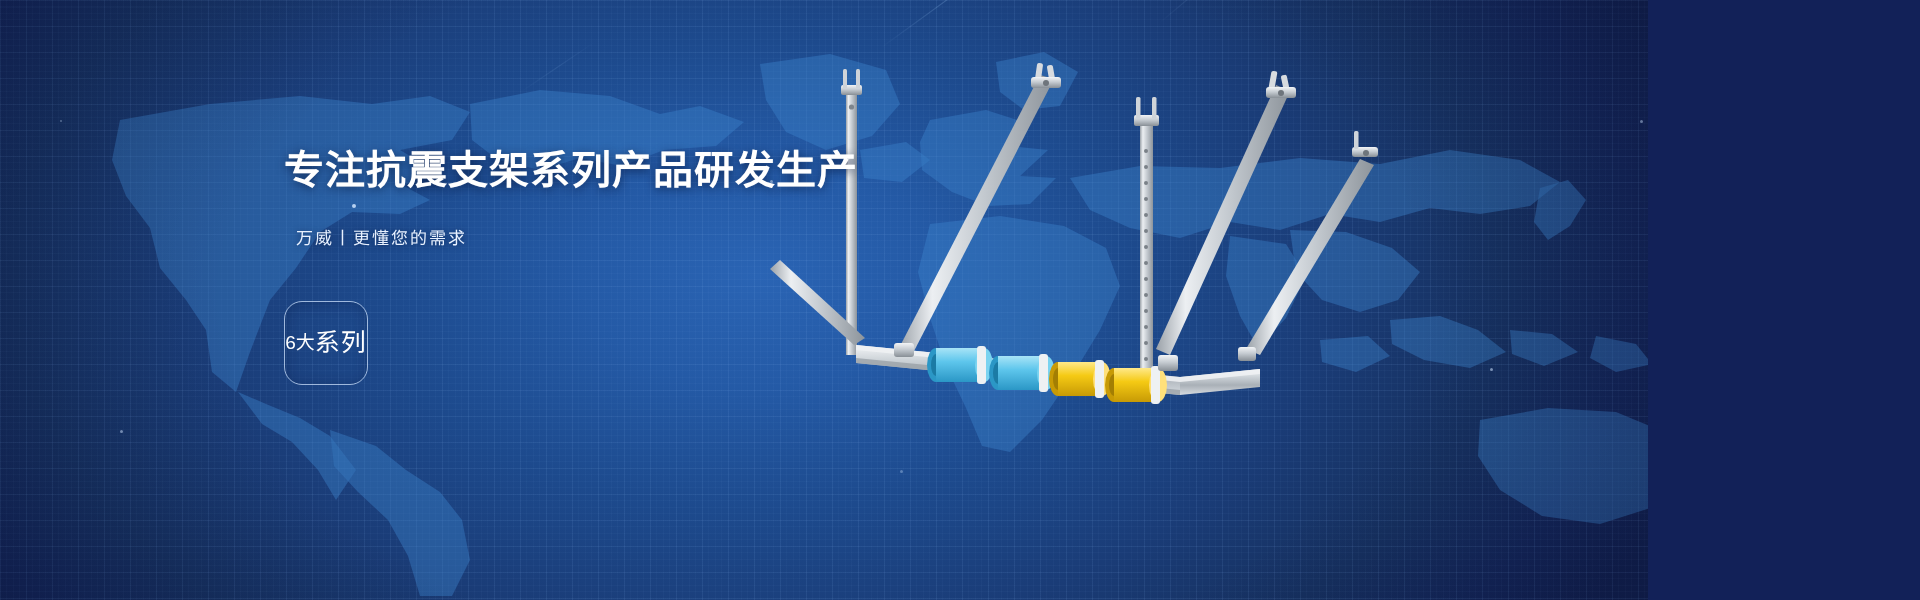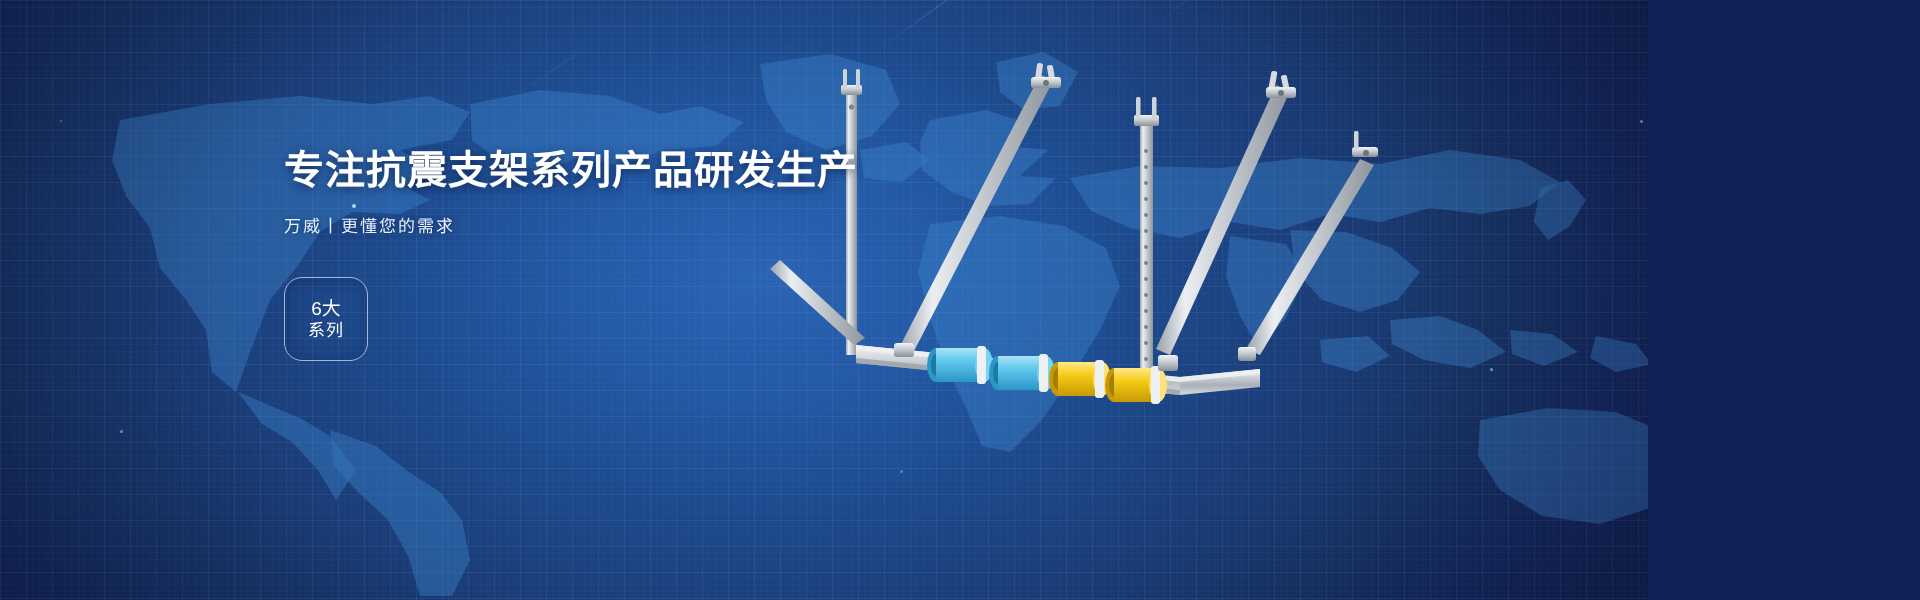--- a/index.html
+++ b/index.html
@@ -64,43 +64,43 @@
     margin:0;
     font-size:40px;
     line-height:1;
     font-weight:bold;
     letter-spacing:1px;
     color:#ffffff;
     text-shadow:0 2px 10px rgba(4,18,56,.65),0 0 1px rgba(255,255,255,.4);
     white-space:nowrap;
   }
   .subline{
-    margin:0;
+    margin:12px;
     padding-top:28px;
     font-size:17px;
     line-height:1;
     letter-spacing:2px;
     color:#e8f1ff;
     white-space:nowrap;
     text-shadow:0 1px 6px rgba(4,18,56,.6);
   }
 
   
   .badges{display:flex;gap:34px;padding-top:42px;}
   .badge{
     width:82px;height:82px;
     border:1px solid rgba(210,230,255,.72);
     border-radius:18px;
-    display:flex;flex-direction:column;
+    display:flex;flex-direction:row;
     align-items:center;justify-content:center;
     color:#ffffff;
     box-shadow:0 2px 14px rgba(4,18,56,.28) inset;
   }
   .badge-l1{font-size:19px;line-height:1.25;letter-spacing:0px;white-space:nowrap;}
-  .badge-l2{font-size:17px;line-height:1.25;letter-spacing:1px;white-space:nowrap;}
+  .badge-l2{font-size:25px;line-height:1.25;letter-spacing:1px;white-space:nowrap;}
 
   
   .product{position:absolute;left:840px;top:55px;width:540px;height:360px;}
   .product svg{display:block;overflow:visible;}
 </style>
 </head>
 <body>
 
 <div class="banner">
 

